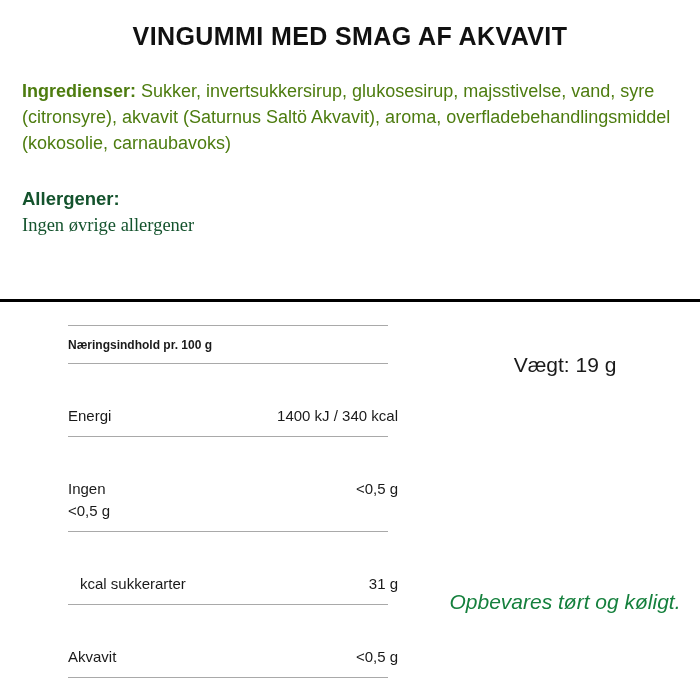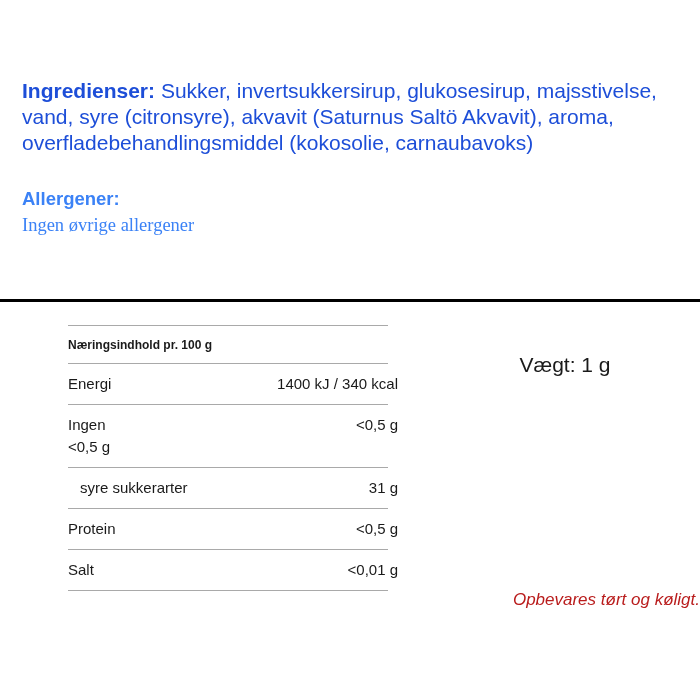--- a/index.html
+++ b/index.html
@@ -34,37 +34,37 @@
     color: #111111;
     white-space: nowrap;
   }
 
   
   .ingredients-block {
     position: absolute;
     top: 78px;
     left: 22px;
     width: 652px;
-    font-size: 21px;
+    font-size: 18px;
     line-height: 26px;
-    color: #1d4ed8;
+    color: #4d7c0f;
   }
   .ingredients-label {
     font-weight: bold;
   }
 
   
   .allergens-block {
     position: absolute;
     top: 185px;
     left: 22px;
     width: 600px;
     font-size: 18.5px;
     line-height: 27px;
-    color: #3b82f6;
+    color: #14532d;
   }
   .allergens-label {
     font-weight: bold;
     display: block;
   }
   .allergens-value {
     display: block;
     font-family: Liberation Serif, serif;
   }
 
@@ -105,20 +105,21 @@
   .nt-row {
     display: flex;
     justify-content: space-between;
     align-items: baseline;
     line-height: 22px;
     width: 330px;
   }
   .nt-row .nt-label {
     text-align: center;
     white-space: nowrap;
+    margin-top: 32px;
   }
   .nt-row.sub .nt-label {
     padding-left: 12px;
   }
   .nt-row .nt-value {
     text-align: right;
     white-space: nowrap;
   }
 
   
@@ -130,32 +131,33 @@
     text-align: center;
     font-size: 21px;
     color: #1a1a1a;
     white-space: nowrap;
   }
   .storage-text {
     position: absolute;
     top: 590px;
     left: 430px;
     width: 270px;
-    text-align: right;
+    text-align: center;
     font-style: italic;
-    font-size: 17px;
-    color: #b91c1c;
+    font-size: 21px;
+    color: #15803d;
     white-space: nowrap;
   }
 </style>
 </head>
 <body>
 
 <div class="page">
 
+  <div class="product-title">VINGUMMI MED SMAG AF AKVAVIT</div>
 
   <div class="ingredients-block">
     <span class="ingredients-label">Ingredienser:</span><span> Sukker, invertsukkersirup, glukosesirup, majsstivelse, vand, syre (citronsyre), akvavit (Saturnus Saltö Akvavit), aroma, overfladebehandlingsmiddel (kokosolie, carnaubavoks)</span>
   </div>
 
   <div class="allergens-block">
     <span class="allergens-label">Allergener:</span>
     <span class="allergens-value">Ingen øvrige allergener</span>
   </div>
 
@@ -185,44 +187,44 @@
       </div>
       <div class="nt-row sub">
         <span class="nt-value">&lt;0,5 g</span>
       </div>
     </div>
 
     <div class="nt-rule"></div>
 
     <div class="nt-group">
       <div class="nt-row sub">
-        <span class="nt-label">syre sukkerarter</span>
+        <span class="nt-label">kcal sukkerarter</span>
         <span class="nt-value">31 g</span>
       </div>
     </div>
 
     <div class="nt-rule"></div>
 
     <div class="nt-group">
       <div class="nt-row">
-        <span class="nt-label">Protein</span>
+        <span class="nt-label">Akvavit</span>
         <span class="nt-value">&lt;0,5 g</span>
       </div>
     </div>
 
     <div class="nt-rule"></div>
 
     <div class="nt-group">
       <div class="nt-row">
         <span class="nt-label">Salt</span>
         <span class="nt-value">&lt;0,01 g</span>
       </div>
     </div>
 
     <div class="nt-rule"></div>
 
   </div>
 
-  <div class="weight-text">Vægt: 1 g</div>
+  <div class="weight-text">Vægt: 19 g</div>
 
   <div class="storage-text">Opbevares tørt og køligt.</div>
 
 </div>
 
 </body></html>

